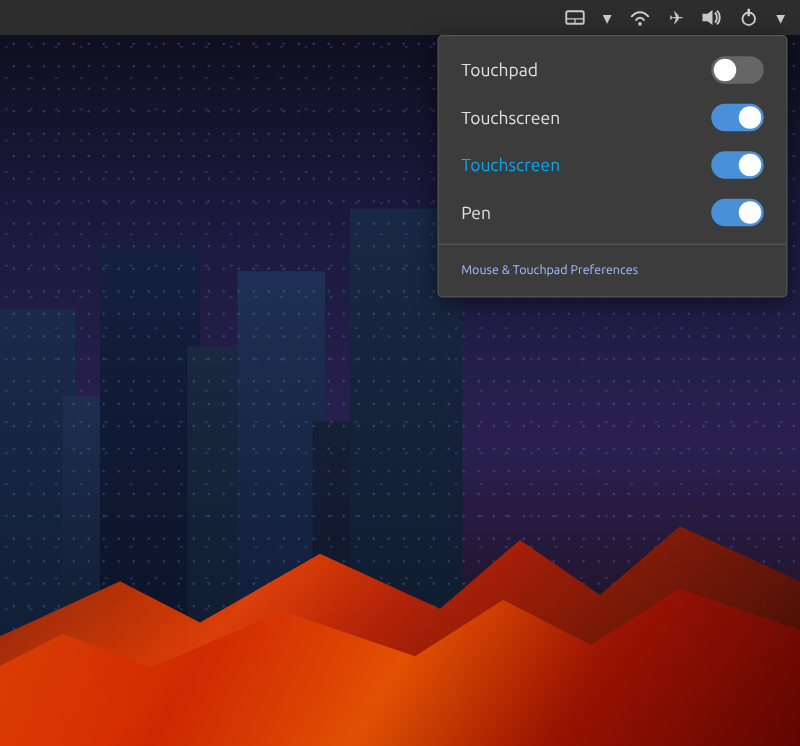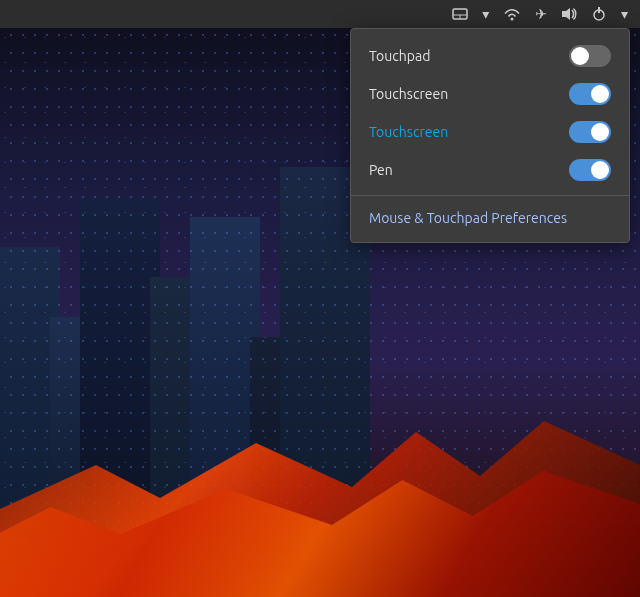--- a/index.html
+++ b/index.html
@@ -130,21 +130,21 @@
 
     .menu-divider {
       height: 1px;
       background: #555;
       margin: 6px 0;
     }
 
     .menu-link {
       padding: 8px 18px;
       color: #a0c0ff;
-      font-size: 14px;
+      font-size: 10px;
       cursor: pointer;
     }
 
     
     .toggle {
       width: 42px;
       height: 22px;
       border-radius: 11px;
       position: relative;
       flex-shrink: 0;

